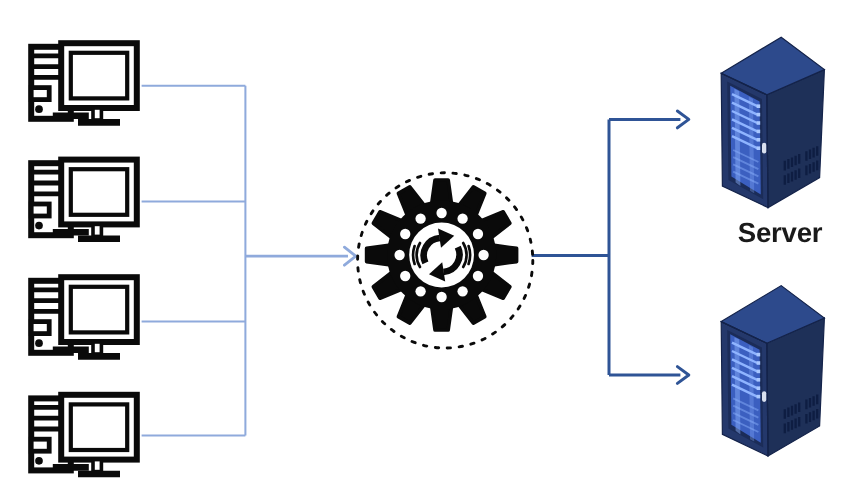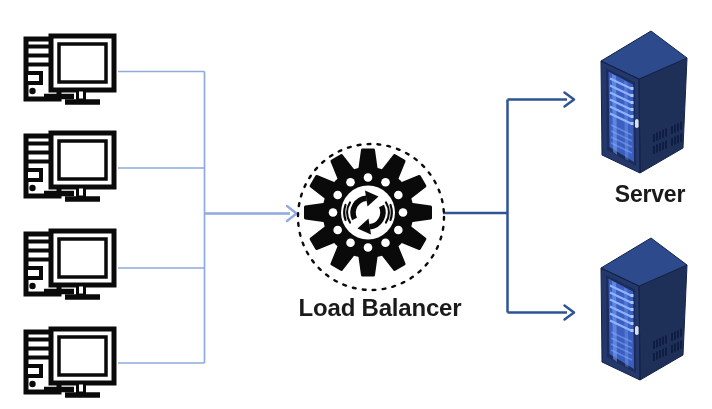--- a/index.html
+++ b/index.html
@@ -145,16 +145,15 @@
     </g>
   </svg>
 
   <svg class="abs" style="left:581px;top:27px" width="110" height="148" viewBox="0 0 110 148">
       <use href="#sym-server"></use>
     </svg>
   <svg class="abs" style="left:581px;top:234px" width="110" height="148" viewBox="0 0 110 148">
       <use href="#sym-server"></use>
     </svg>
 
-  <div class="label lb-label">Load Balancer</div>
   <div class="label server-label">Server</div>
 
 </div>
 
 </body></html>

